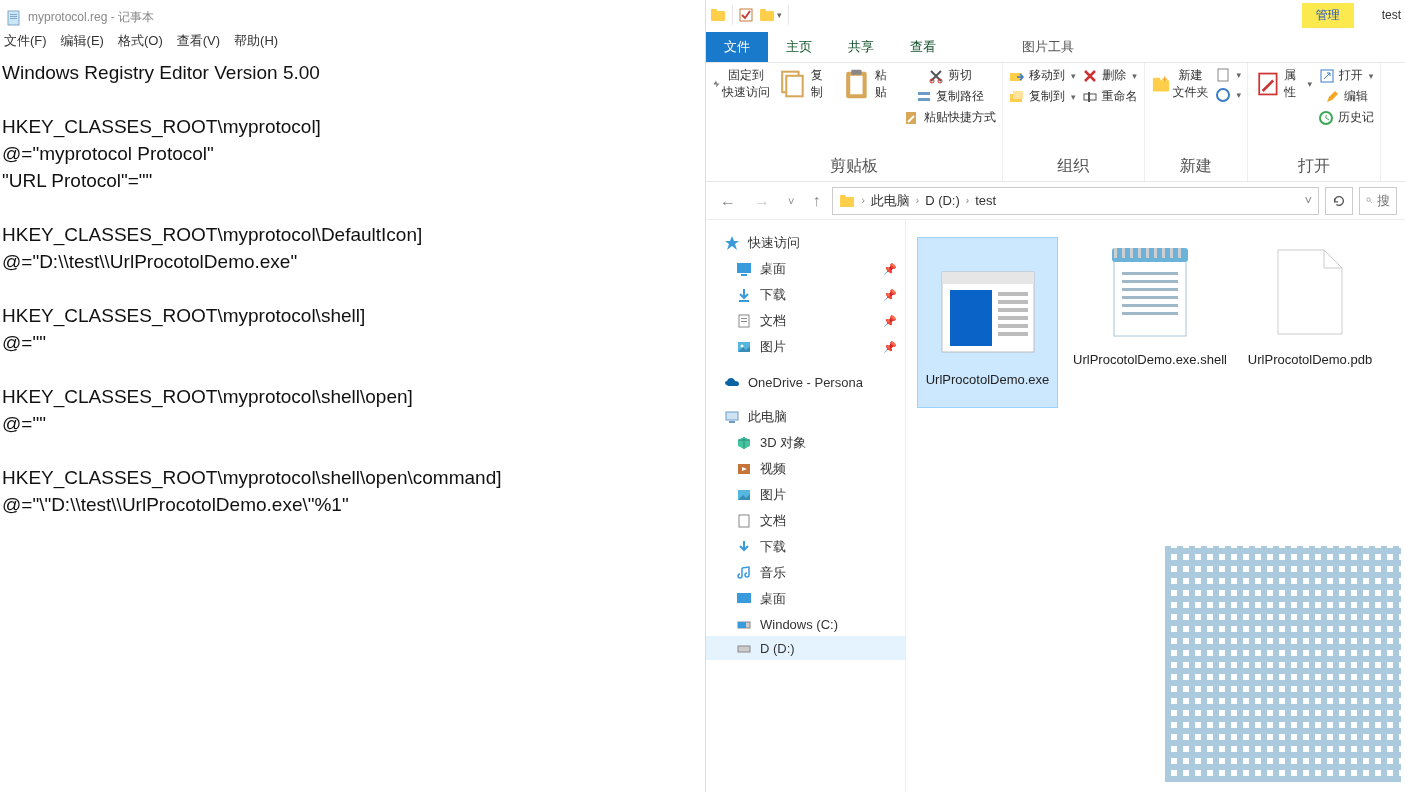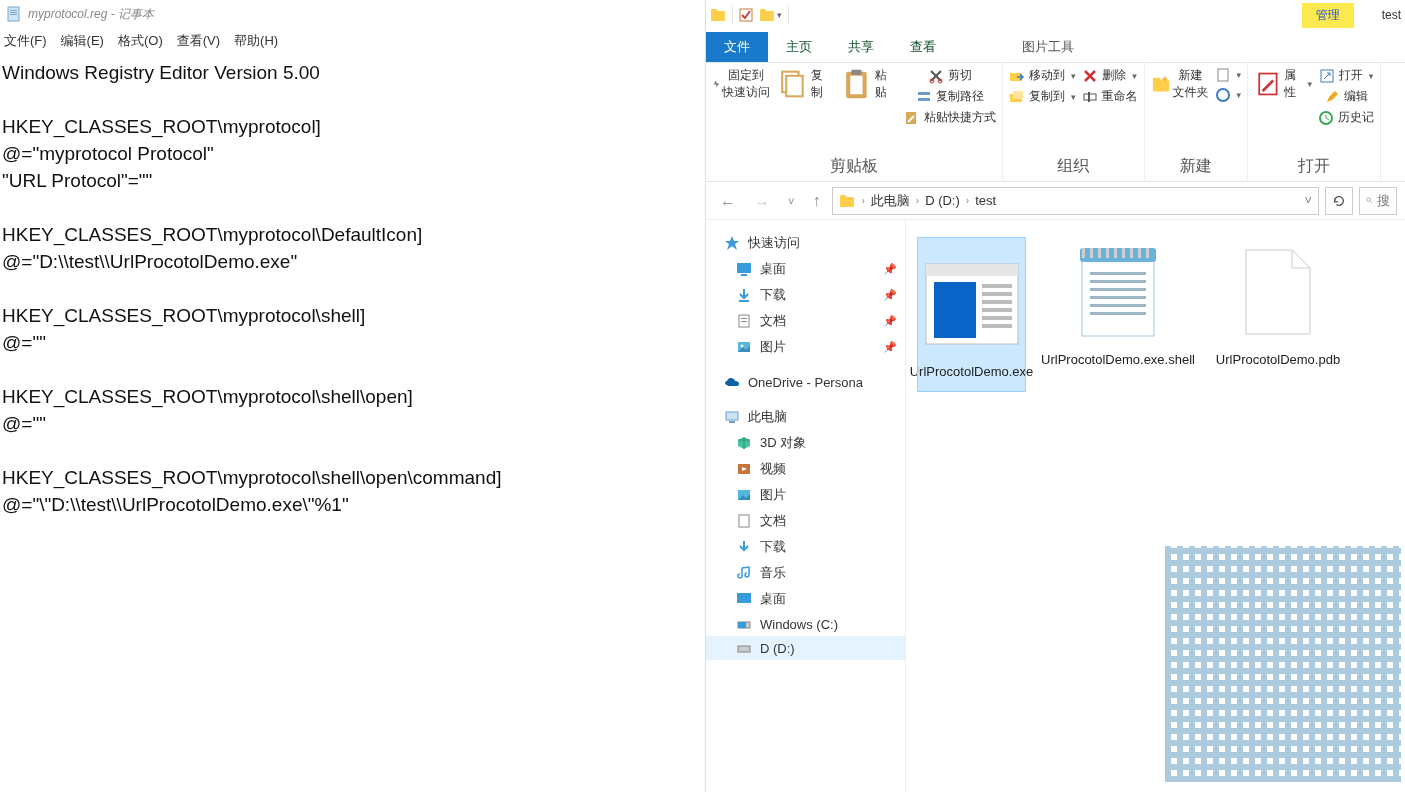--- a/index.html
+++ b/index.html
@@ -1,20 +1,20 @@
 <!DOCTYPE html>
 <html><head>
 <meta charset="utf-8">
 <style>
 * { box-sizing: border-box; margin: 0; padding: 0; font-family: "Microsoft YaHei", "Segoe UI", sans-serif; }
 body { width: 1405px; height: 792px; display: flex; background: #fff; overflow: hidden; }
 
 
 .notepad { width: 706px; height: 100%; display: flex; flex-direction: column; border-right: 1px solid #ddd; }
-.np-title { height: 28px; display: flex; align-items: center; gap: 6px; padding: 2px 6px; font-size: 12px; color: #888; font-style: italic; }
+.np-title { height: 28px; display: flex; align-items: flex-end; gap: 6px; padding: 2px 6px; font-size: 12px; color: #888; }
 .np-title .doc-icon { width: 16px; height: 16px; }
 .np-menu { height: 26px; display: flex; align-items: center; gap: 14px; padding: 0 4px; font-size: 13px; color: #333; }
 .np-menu span { cursor: default; }
 .np-body { flex: 1; padding: 6px 2px; font-size: 19px; color: #111; line-height: 1.42; white-space: pre; overflow: hidden; }
 
 
 .explorer { flex: 1; display: flex; flex-direction: column; background: #fff; }
 .ex-titlebar { height: 30px; display: flex; align-items: center; padding: 0 4px; font-size: 12px; color: #333; }
 .ex-titlebar .sep { width: 1px; height: 20px; background: #e6e6e6; margin: 0 6px; }
 .ex-titlebar .mgmt { background: #fce94f; color: #1d4ed8; padding: 4px 14px; margin-left: auto; margin-right: 0; }
@@ -46,21 +46,21 @@
 .navpane { width: 200px; border-right: 1px solid #eee; overflow: hidden; padding-top: 10px; font-size: 13px; color: #333; }
 .navitem { display: flex; align-items: center; gap: 8px; padding: 4px 8px 4px 30px; cursor: default; position: relative; }
 .navitem.hdr { padding-left: 18px; font-weight: 400; }
 .navitem .pin { margin-left: auto; color: #888; font-size: 11px; }
 .navitem.sel { background: #e5f3ff; }
 .navitem .nic { width: 16px; height: 16px; }
 .navgap { height: 10px; }
 .filepane { flex: 1; padding: 18px 12px; display: flex; gap: 26px; align-items: flex-start; position: relative; }
 .fileitem { width: 134px; display: flex; flex-direction: column; align-items: center; gap: 6px; font-size: 13px; color: #222; text-align: center; }
 .fileitem .thumb { width: 108px; height: 108px; display: flex; align-items: center; justify-content: center; }
-.fileitem.selected { outline: 1px solid #99d1ff; background: #cce8ff; padding: 12px; width: 107px; }
+.fileitem.selected { outline: 1px solid #99d1ff; background: #cce8ff; padding: 20px; width: 139px; }
 .fileitem.selected .thumb { }
 .qr { width:236px; height:236px; position:absolute; right:4px; bottom:10px; background:
   repeating-linear-gradient(0deg,#6aa0c4 0 6px, transparent 6px 12px),
   repeating-linear-gradient(90deg,#6aa0c4 0 6px, transparent 6px 12px);
   opacity:0.55; }
 
 
 svg { display: block; }
 .folder-icon-svg rect { fill: #ffcf4b; }
 </style>

